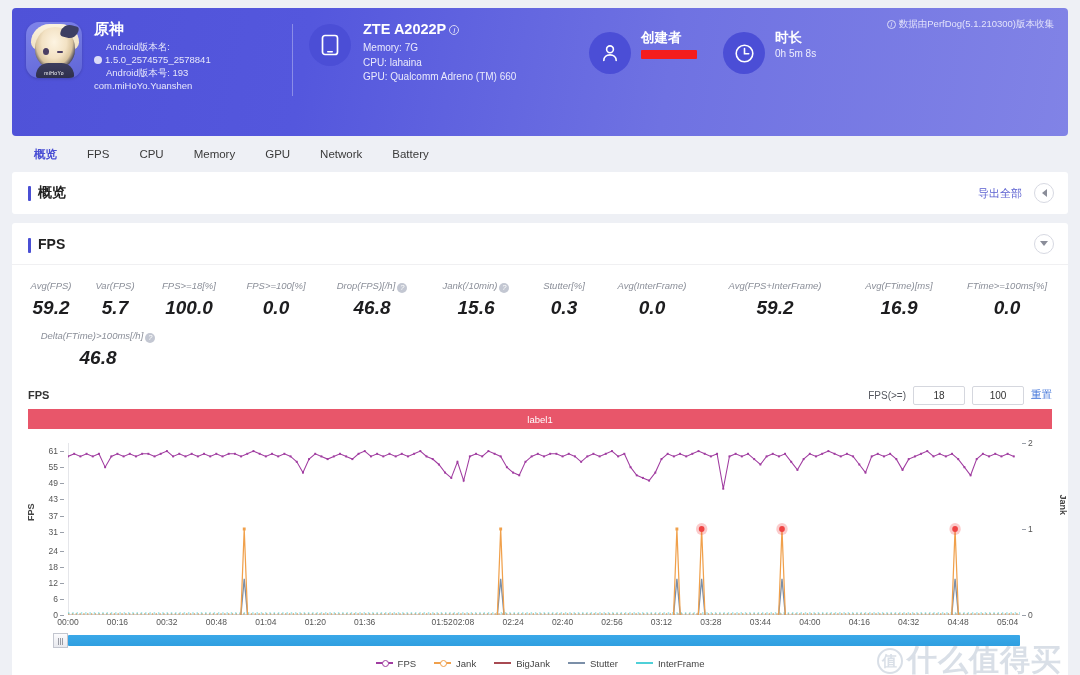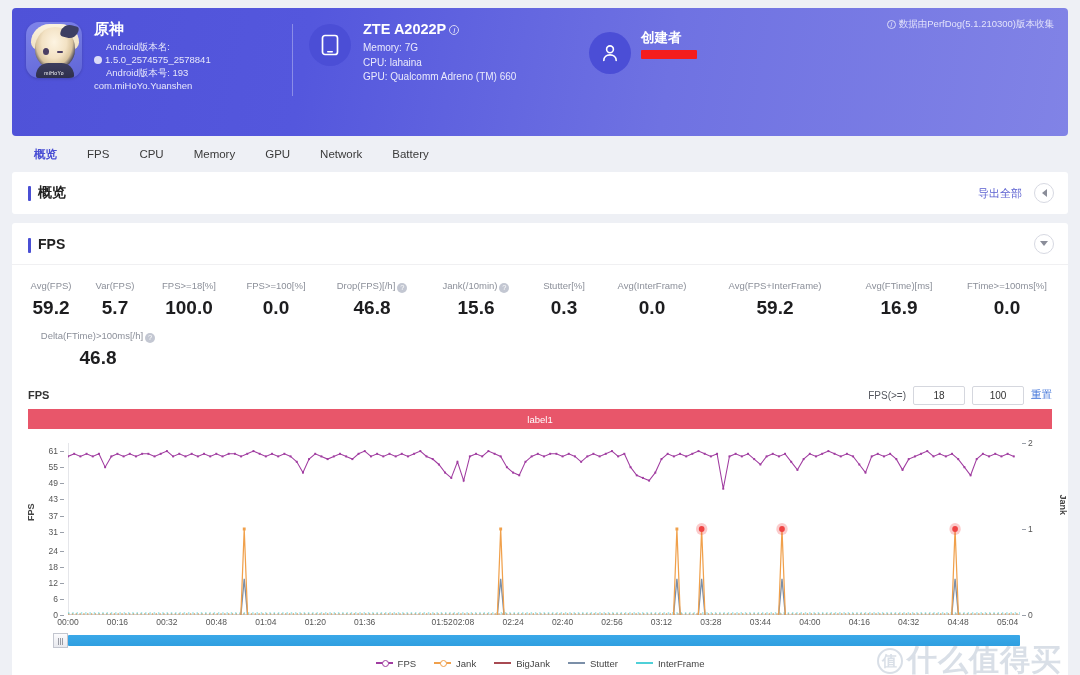--- a/index.html
+++ b/index.html
@@ -118,21 +118,21 @@
   .export-link { font-size:11px; color:#5a5fd0; cursor:pointer; }
   .round-btn {
     width:20px;height:20px;border-radius:50%;border:1px solid #d7d9e2;background:#fff;
     display:flex;align-items:center;justify-content:center;cursor:pointer;
   }
   .round-btn i { border-style:solid; display:block; }
   .tri-left { border-width:4px 5px 4px 0; border-color:transparent #8a8d99 transparent transparent; }
   .tri-down { border-width:5px 4px 0 4px; border-color:#8a8d99 transparent transparent transparent; }
 
   
-  .metrics { padding: 14px 6px 6px 6px; }
+  .metrics { padding: 14px 6px 6px 6px; font-style: italic; }
   .metric-row { display:flex; }
   .metric {
     text-align:center; padding: 0 2px;
   }
   .metric .lab {
     font-size:9.5px; color:#8b8f99; white-space:nowrap; line-height:14px;
   }
   .metric .lab .q {
     display:inline-block;width:10px;height:10px;border-radius:50%;background:#c3c7d2;color:#fff;
     font-size:7.5px;line-height:10px;text-align:center;margin-left:2px;vertical-align:-1px;
@@ -251,20 +251,32 @@
               <circle cx="10" cy="6.3" r="3.4" fill="none" stroke="#fff" stroke-width="1.6"></circle>
               <path d="M3.8 17.5c0-3.6 2.8-5.6 6.2-5.6s6.2 2 6.2 5.6" fill="none" stroke="#fff" stroke-width="1.6" stroke-linecap="round"></path>
             </svg>
         </div>
         <div class="stat-text">
           <div class="stat-title">创建者</div>
           <div class="stat-val"><span class="redacted" style="width:56px;"></span></div>
         </div>
       </div>
 
+      <div class="stat-block" style="margin-left:26px;margin-top:8px;">
+        <div class="circ">
+          <svg width="21" height="21" viewBox="0 0 21 21">
+              <circle cx="10.5" cy="10.5" r="8.3" fill="none" stroke="#fff" stroke-width="1.6"></circle>
+              <path d="M10.5 5.6v5.2h4.2" fill="none" stroke="#fff" stroke-width="1.6" stroke-linecap="round"></path>
+            </svg>
+        </div>
+        <div class="stat-text">
+          <div class="stat-title">时长</div>
+          <div class="stat-val">0h 5m 8s</div>
+        </div>
+      </div>
 
 
       <div class="perfdog-note">
         <span class="ci">i</span><span>数据由PerfDog(5.1.210300)版本收集</span>
       </div>
     </div>
 
   </div>
 
   <div class="tabs">

